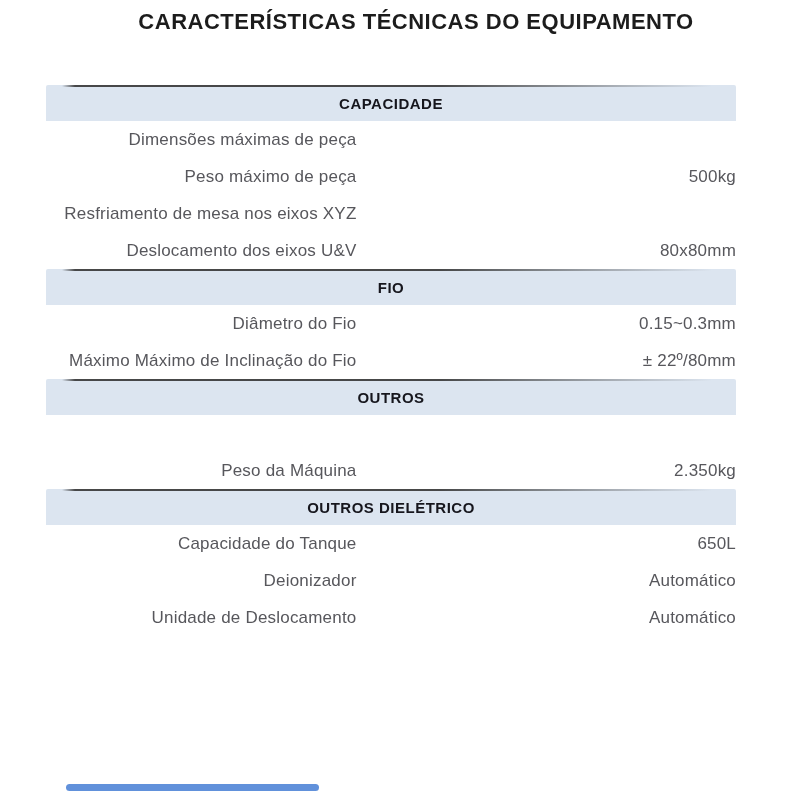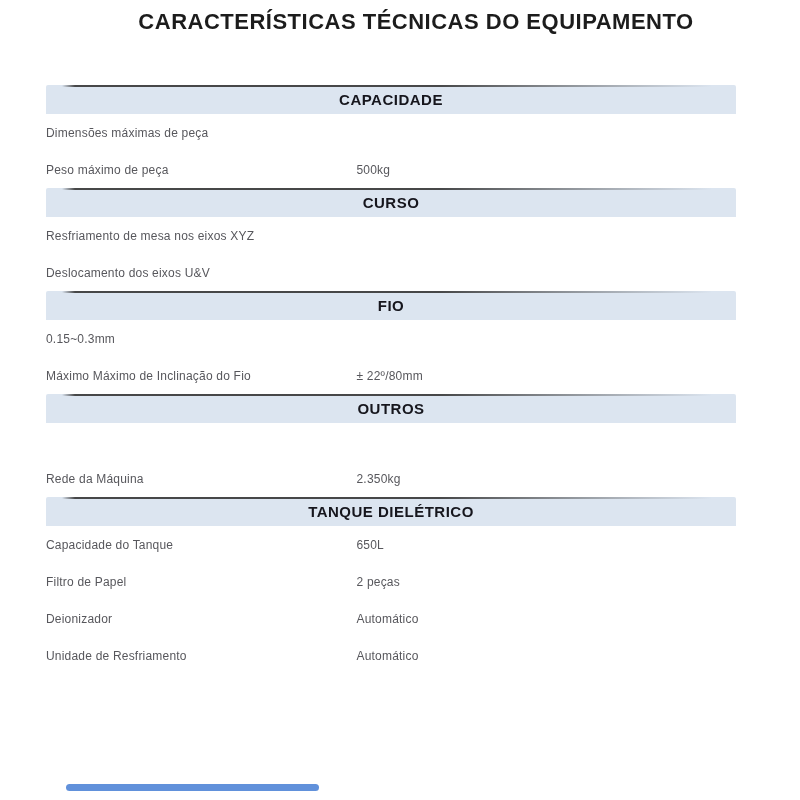--- a/index.html
+++ b/index.html
@@ -30,21 +30,21 @@
   }
   .table {
     position: absolute;
     top: 85px;
     left: 46px;
     width: 690px;
   }
   .section-header {
     position: relative;
     box-sizing: border-box;
-    height: 29px;
+    height: 36px;
     background: var(--section-bg, #dce5f0);
     border-radius: 2px 2px 0 0;
     display: flex;
     align-items: center;
     justify-content: center;
     font-size: 15px;
     font-weight: bold;
     letter-spacing: 0.5px;
     color: var(--header-text, #16161d);
   }
@@ -62,22 +62,22 @@
       rgba(58,58,58,0.92) 58%,
       rgba(58,58,58,0.25) 88%,
       rgba(58,58,58,0) 100%);
   }
   .spec-row {
     height: 37px;
     display: flex;
     align-items: center;
   }
   .cell {
-    text-align: left;
-    font-size: 12px;
+    text-align: right;
+    font-size: 17px;
     color: var(--row-text, #57575c);
     letter-spacing: 0.2px;
   }
   .cell.label { width: 45%; }
   .cell.value { width: 55%; }
   .hscrollbar {
     position: absolute;
     top: 784px;
     left: 66px;
     width: 253px;
@@ -93,54 +93,51 @@
   <h1 class="title">CARACTERÍSTICAS TÉCNICAS DO EQUIPAMENTO</h1>
   <div class="table">
       <div class="section-header">CAPACIDADE</div>
       <div class="spec-row">
         <div class="cell label">Dimensões máximas de peça</div>
       </div>
       <div class="spec-row">
         <div class="cell label">Peso máximo de peça</div>
         <div class="cell value">500kg</div>
       </div>
-      <div class="section-header">CURSO</div>
       <div class="spec-row">
         <div class="cell label">Resfriamento de mesa nos eixos XYZ</div>
       </div>
       <div class="spec-row">
         <div class="cell label">Deslocamento dos eixos U&amp;V</div>
+        <div class="cell value">80x80mm</div>
       </div>
       <div class="section-header">FIO</div>
       <div class="spec-row">
+        <div class="cell label">Diâmetro do Fio</div>
         <div class="cell value">0.15~0.3mm</div>
       </div>
       <div class="spec-row">
         <div class="cell label">Máximo Máximo de Inclinação do Fio</div>
         <div class="cell value">± 22º/80mm</div>
       </div>
       <div class="section-header">OUTROS</div>
       <div class="spec-row">
       </div>
       <div class="spec-row">
-        <div class="cell label">Rede da Máquina</div>
+        <div class="cell label">Peso da Máquina</div>
         <div class="cell value">2.350kg</div>
       </div>
-      <div class="section-header">TANQUE DIELÉTRICO</div>
+      <div class="section-header">OUTROS DIELÉTRICO</div>
       <div class="spec-row">
         <div class="cell label">Capacidade do Tanque</div>
         <div class="cell value">650L</div>
-      </div>
-      <div class="spec-row">
-        <div class="cell label">Filtro de Papel</div>
-        <div class="cell value">2 peças</div>
       </div>
       <div class="spec-row">
         <div class="cell label">Deionizador</div>
         <div class="cell value">Automático</div>
       </div>
       <div class="spec-row">
-        <div class="cell label">Unidade de Resfriamento</div>
+        <div class="cell label">Unidade de Deslocamento</div>
         <div class="cell value">Automático</div>
       </div>
     </div>
   <div class="hscrollbar"></div>
 </div>
 
 </body></html>

